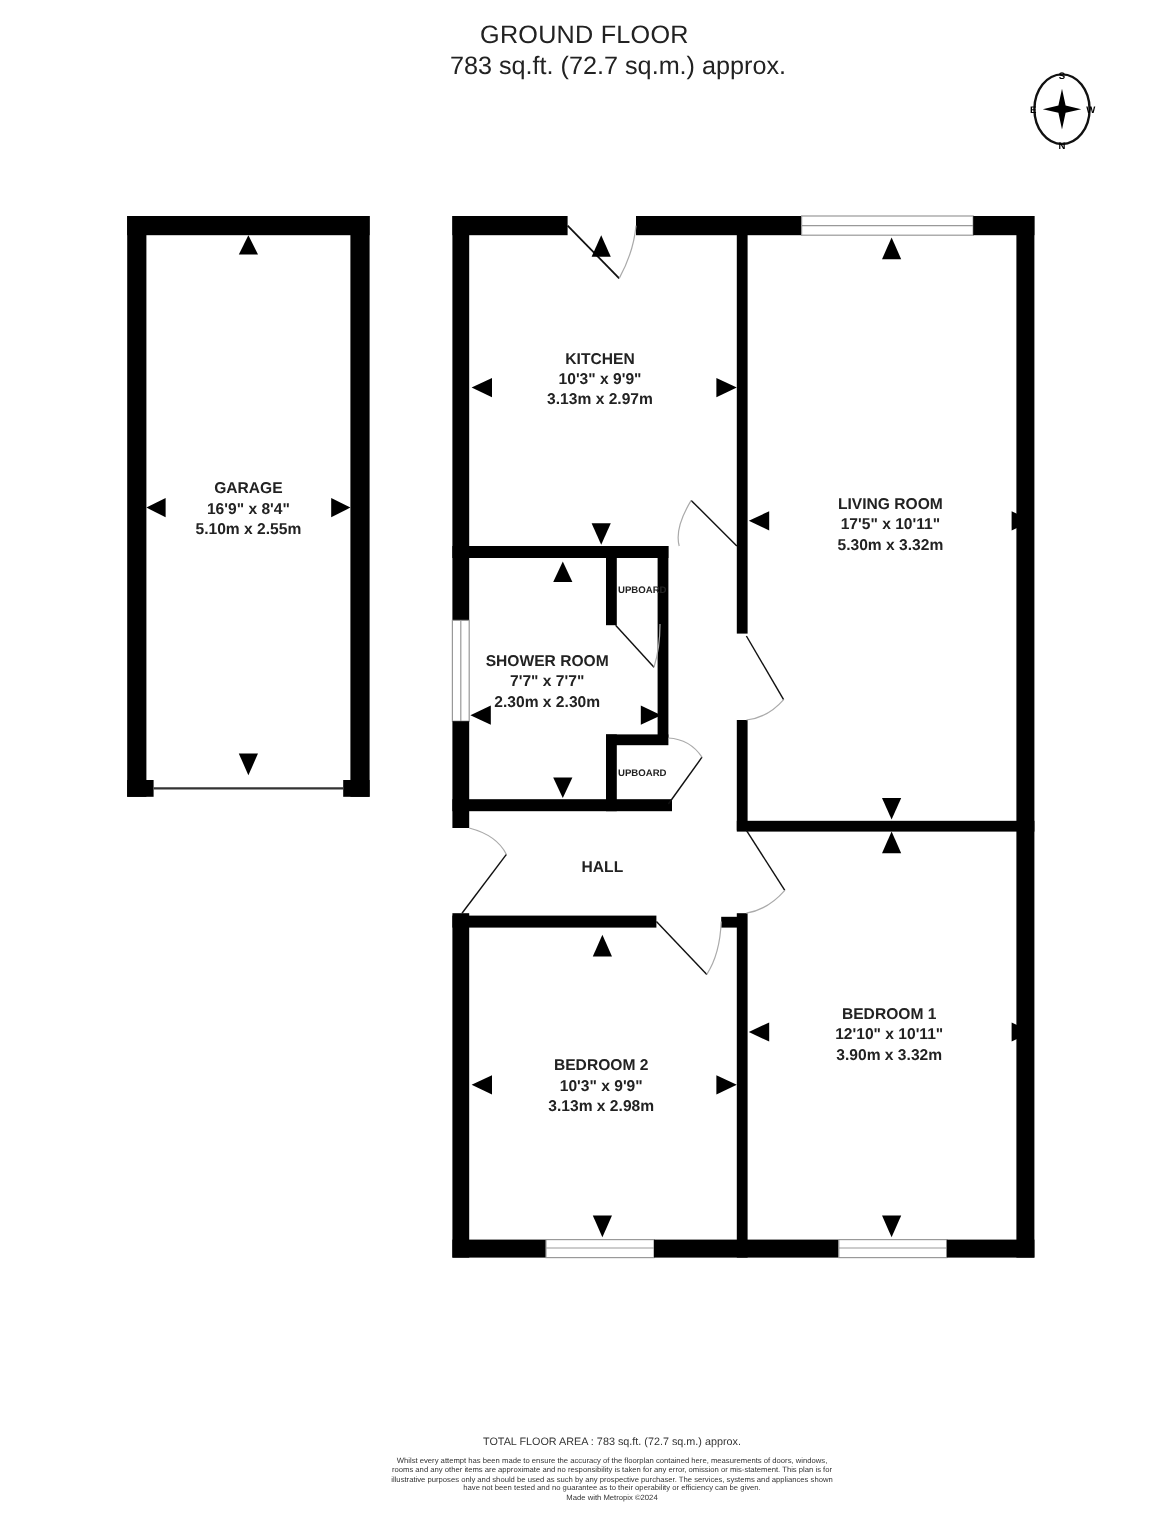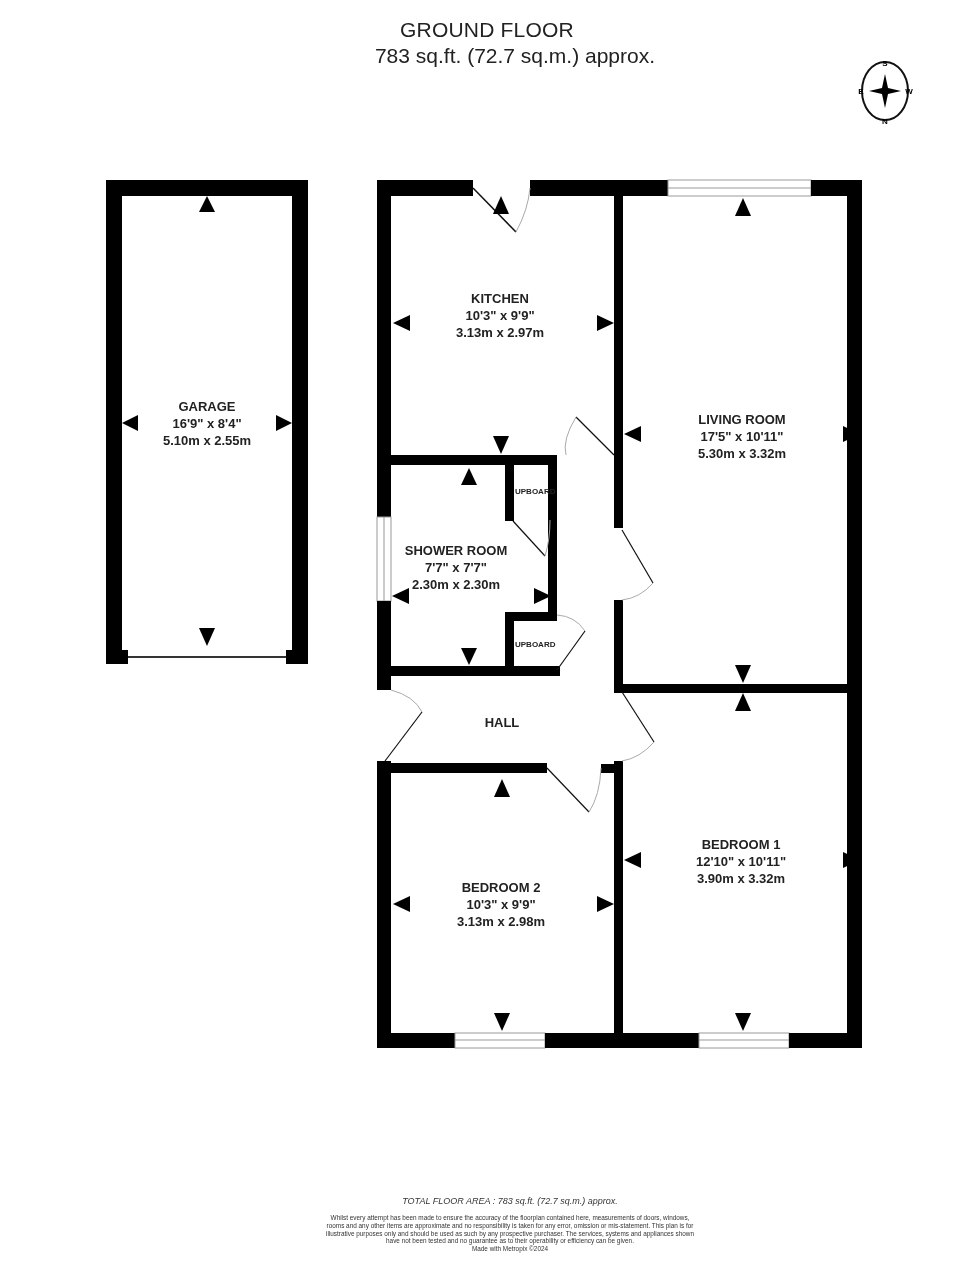--- a/index.html
+++ b/index.html
@@ -5,21 +5,21 @@
   html, body { margin: 0; padding: 0; background: #ffffff; }
   body { width: 980px; height: 1277px; position: relative; overflow: hidden; font-family: "Liberation Sans", sans-serif; color: #111; }
   .hdr { position: absolute; left: 0; width: 980px; text-align: center; color: #222; }
   .hdr-title { top: 18px; font-size: 21px; left: -3px; letter-spacing: 0.2px; }
   .hdr-area { top: 44px; font-size: 21px; left: 25px; }
   svg.plan { position: absolute; left: 0; top: 0; }
   .room-label { font-family: "Liberation Sans", sans-serif; font-size: 13px; font-weight: bold; fill: #222; text-anchor: middle; }
   .room-dim { font-family: "Liberation Sans", sans-serif; font-size: 13px; font-weight: bold; fill: #222; text-anchor: middle; }
   .cup-label { font-family: "Liberation Sans", sans-serif; font-size: 8px; font-weight: bold; fill: #222; }
   .footer { position: absolute; left: 320px; width: 380px; top: 1196px; text-align: center; color: #333; }
-  .footer-total { font-size: 9px; margin-bottom: 8px; font-style: italic; }
+  .footer-total { font-size: 9px; margin-bottom: 8px; }
   .footer-disc { font-size: 6.4px; line-height: 7.8px; padding: 0 6px; }
   .footer-made { font-size: 6.4px; line-height: 8px; }
 </style>
 </head>
 <body>
 
 <div class="hdr hdr-title">GROUND FLOOR</div>
 <div class="hdr hdr-area">783 sq.ft. (72.7 sq.m.) approx.</div>
 
 <svg class="plan" width="980" height="1277" viewBox="0 0 980 1277" xmlns="http://www.w3.org/2000/svg">

